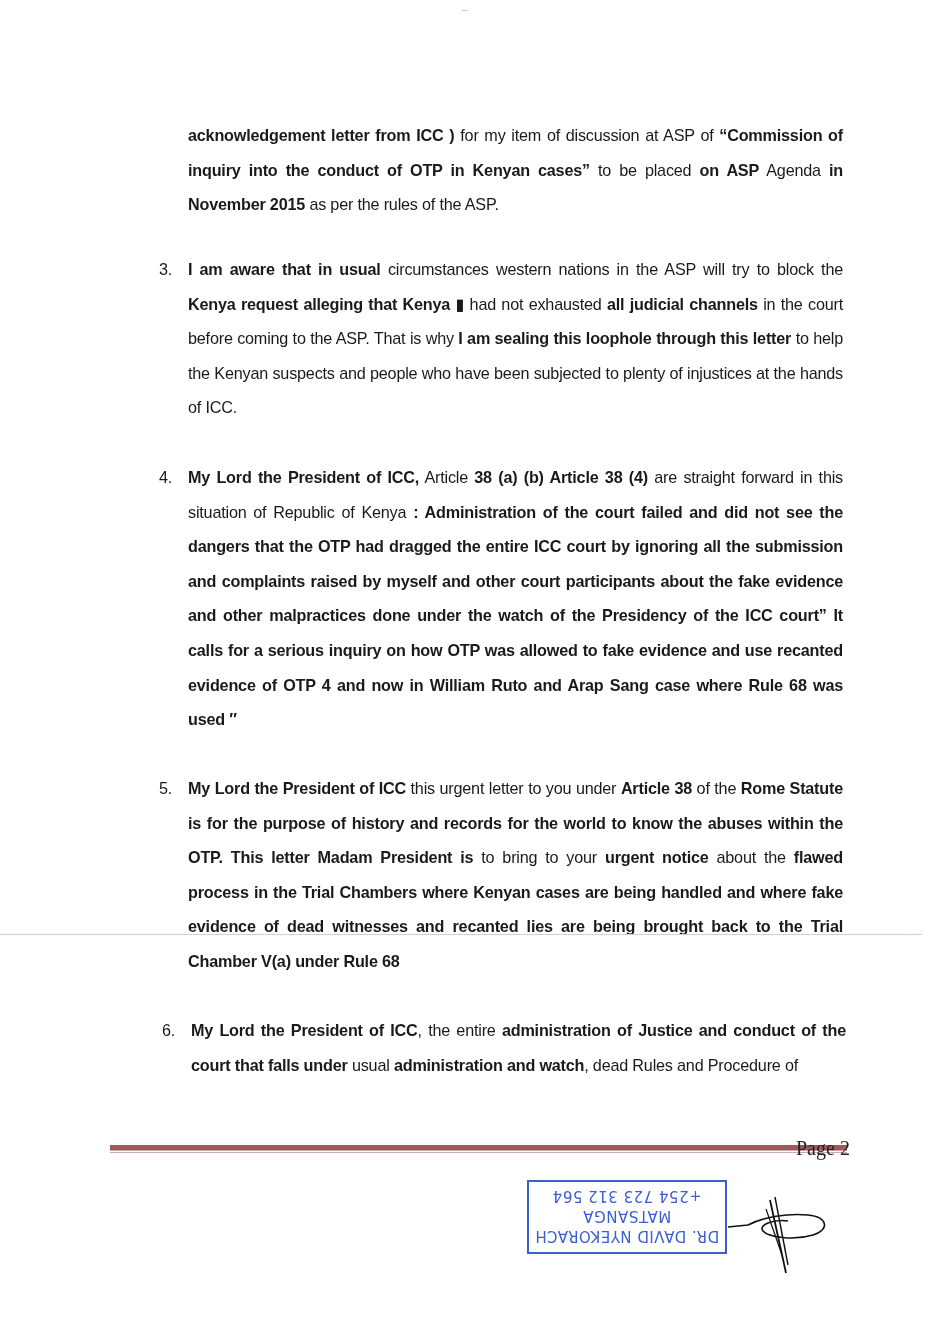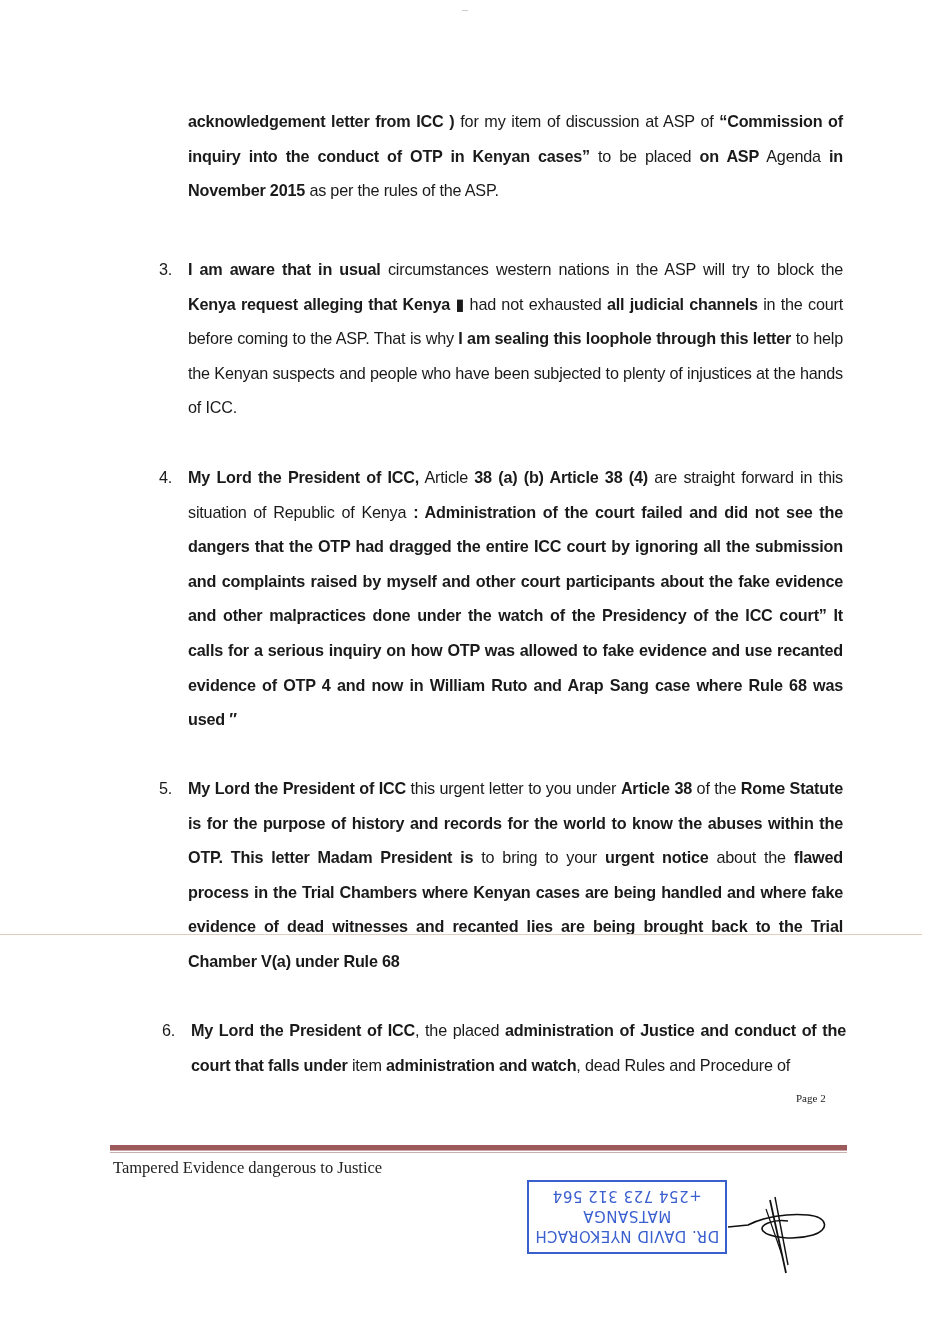--- a/index.html
+++ b/index.html
@@ -10,44 +10,43 @@
     .para { position: absolute; left: 188px; width: 655px; font-size: 16.2px; line-height: 34.6px;
             text-align: justify; letter-spacing: -0.2px; }
     .para b { font-weight: bold; }
     .num { position: absolute; left: -29px; top: 0; }
     .scan-line { position: absolute; left: 0; top: 934px; width: 922px; height: 1px; background: #e2cdbd; }
     .footer-rule { position: absolute; left: 110px; top: 1145px; width: 737px; height: 5px;
                    background: #9c5a5a; border-bottom: 1px solid #c9a3a3; }
     .footer-rule::after { content: ""; position: absolute; left: 0; top: 7px; width: 737px; height: 1px; background: #c8b0b0; }
     .footer-left { position: absolute; left: 113px; top: 1158px; font-family: "Liberation Serif", serif;
                    font-size: 16.5px; color: #222; }
-    .footer-right { position: absolute; left: 796px; top: 1092px; font-family: "Liberation Serif", serif;
-                    font-size: 11px; color: #222; }
+    .footer-right { position: absolute; left: 796px; top: 1137px; font-family: "Liberation Serif", serif;
+                    font-size: 20px; color: #222; }
     .stamp { position: absolute; left: 527px; top: 1180px; width: 200px; height: 74px;
              border: 2px solid #3a5fcf; color: #3a5fcf; transform: rotate(180deg);
              font-family: "DejaVu Sans", sans-serif; font-size: 15px; line-height: 20px;
              text-align: center; padding-top: 6px; box-sizing: border-box; letter-spacing: 0.5px; }
     .signature { position: absolute; left: 728px; top: 1195px; width: 110px; height: 80px; }
   </style>
 </head>
 <body>
 
 <div class="page">
   <div class="top-mark"></div>
 
-  <div class="para" style="top:104px;"><b>acknowledgement letter from ICC )</b><span>  for my  item  of discussion at ASP of </span><b>“Commission of inquiry into the conduct of OTP in Kenyan cases”</b><span> to be placed </span><b>on ASP</b><span> Agenda </span><b>in November 2015</b><span>  as per the rules of the ASP.</span></div>
+  <div class="para" style="top:118px;"><b>acknowledgement letter from ICC )</b><span>  for my  item  of discussion at ASP of </span><b>“Commission of inquiry into the conduct of OTP in Kenyan cases”</b><span> to be placed </span><b>on ASP</b><span> Agenda </span><b>in November 2015</b><span>  as per the rules of the ASP.</span></div>
   <div class="para" style="top:252px;"><span class="num">3.</span><b>I am aware that in usual</b><span> circumstances western nations in the ASP will try to block the </span><b>Kenya request alleging that Kenya</b><span> ▮ had not exhausted </span><b>all judicial channels</b><span> in the court before coming to the ASP. That is why </span><b>I am sealing this loophole through this letter</b><span> to help the Kenyan suspects and people who have been subjected to plenty of injustices at the hands of ICC.</span></div>
   <div class="para" style="top:460px;"><span class="num">4.</span><b>My Lord the President of ICC,</b><span> Article </span><b>38 (a) (b) Article 38 (4)</b><span> are straight forward in this situation of Republic of Kenya </span><b>: Administration of the court failed and did not see the dangers that the OTP had dragged the entire ICC court by ignoring all the submission and complaints raised by myself and other court participants about the fake evidence and other malpractices done under the watch of the Presidency of the ICC court” It calls for a serious inquiry on how OTP was allowed to fake evidence and use recanted evidence of OTP 4 and now in William Ruto and Arap Sang  case where Rule 68 was used ″</b></div>
   <div class="para" style="top:771px;"><span class="num">5.</span><b>My Lord the President of ICC</b><span> this urgent letter to you under </span><b>Article 38</b><span> of the </span><b>Rome Statute is for the purpose of history and records for the world to know the abuses within the OTP. This letter Madam President is</b><span>  to bring to your </span><b>urgent notice</b><span> about the </span><b>flawed process  in the Trial Chambers  where Kenyan cases are being handled and  where fake  evidence of dead witnesses and recanted lies are being brought back to the  Trial Chamber V(a) under Rule 68</b></div>
-  <div class="para" style="top:1013px; left:191px;"><span class="num">6.</span><b>My Lord the President of ICC</b><span>, the placed </span><b>administration of Justice and conduct  of the court that falls  under</b><span>  item  </span><b>administration  and watch</b><span>,  dead Rules and Procedure of</span></div>
+  <div class="para" style="top:1013px; left:191px;"><span class="num">6.</span><b>My Lord the President of ICC</b><span>, the entire </span><b>administration of Justice and conduct  of the court that falls  under</b><span>  usual  </span><b>administration  and watch</b><span>,  dead Rules and Procedure of</span></div>
 
   <div class="scan-line"></div>
 
   <div class="footer-rule"></div>
-  <div class="footer-left">Tampered Evidence dangerous to Justice</div>
   <div class="footer-right">Page 2</div>
 
   <div class="stamp">
     <div>DR. DAVID NYEKORACH</div>
     <div>MATSANGA</div>
     <div>+254 723 312 564</div>
   </div>
 
   <svg class="signature" viewBox="0 0 110 80">
     <path d="M0 32 L20 30 C35 22 60 18 80 20 C100 22 102 35 85 40 C65 46 40 42 35 36 C30 30 45 24 60 26" fill="none" stroke="#111" stroke-width="1.6"></path>

